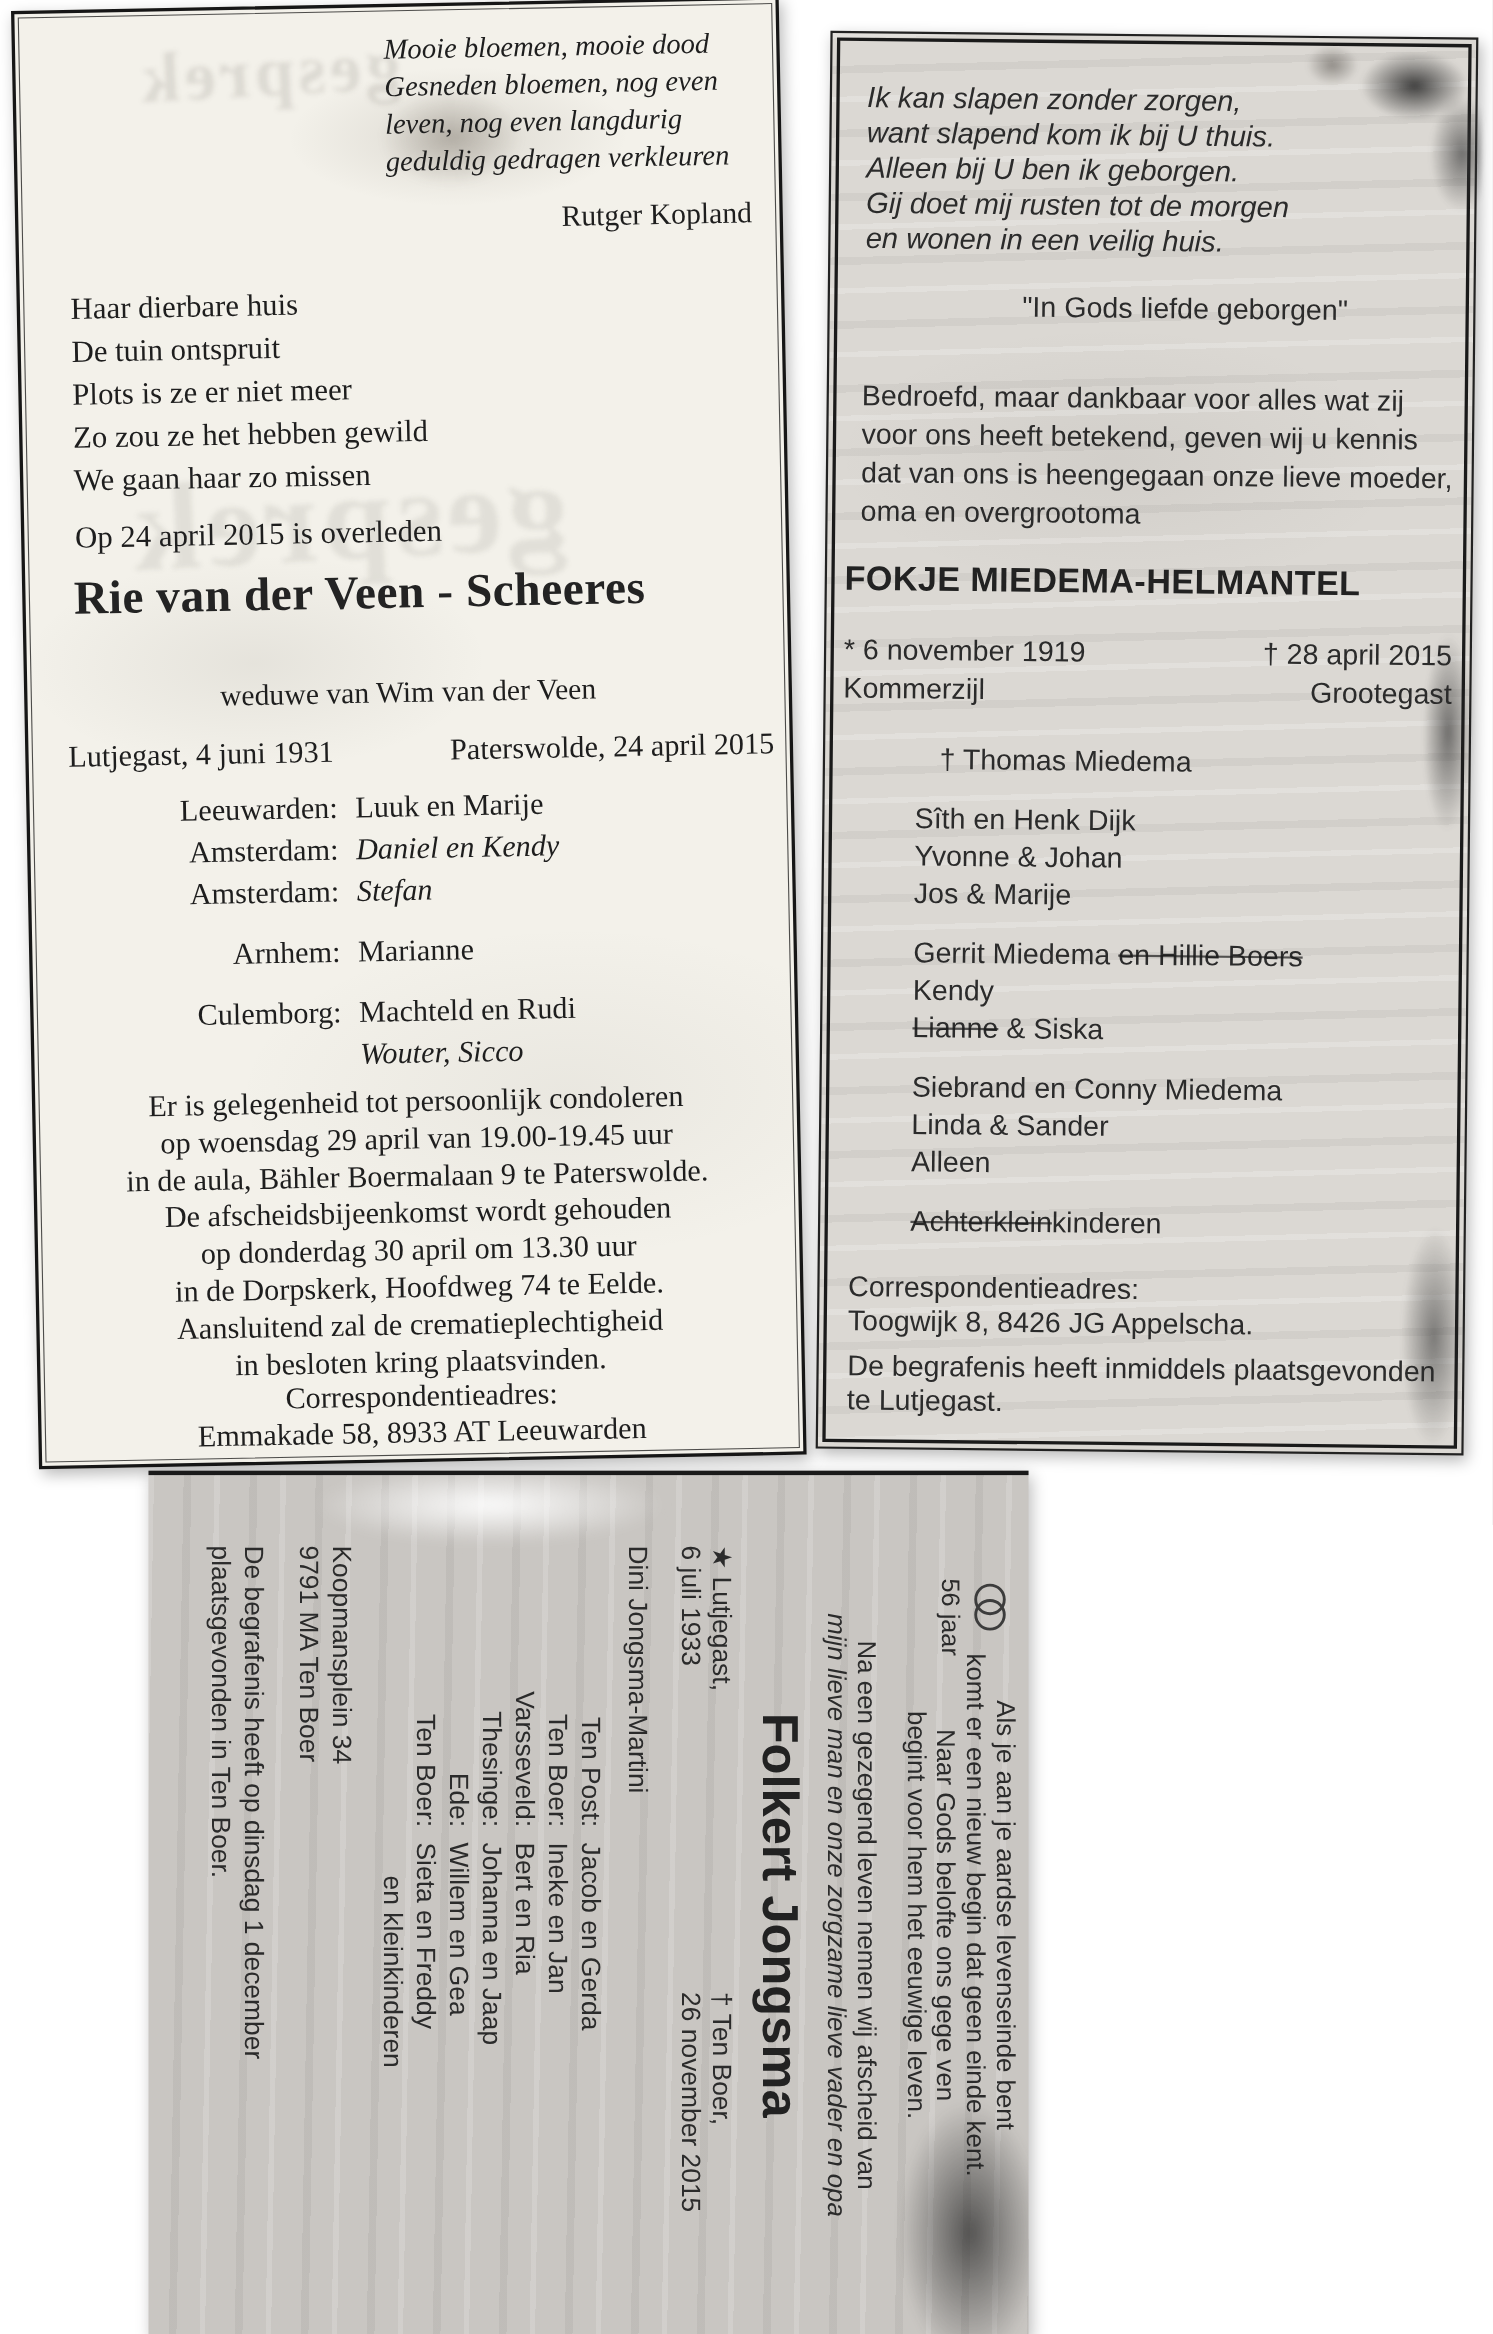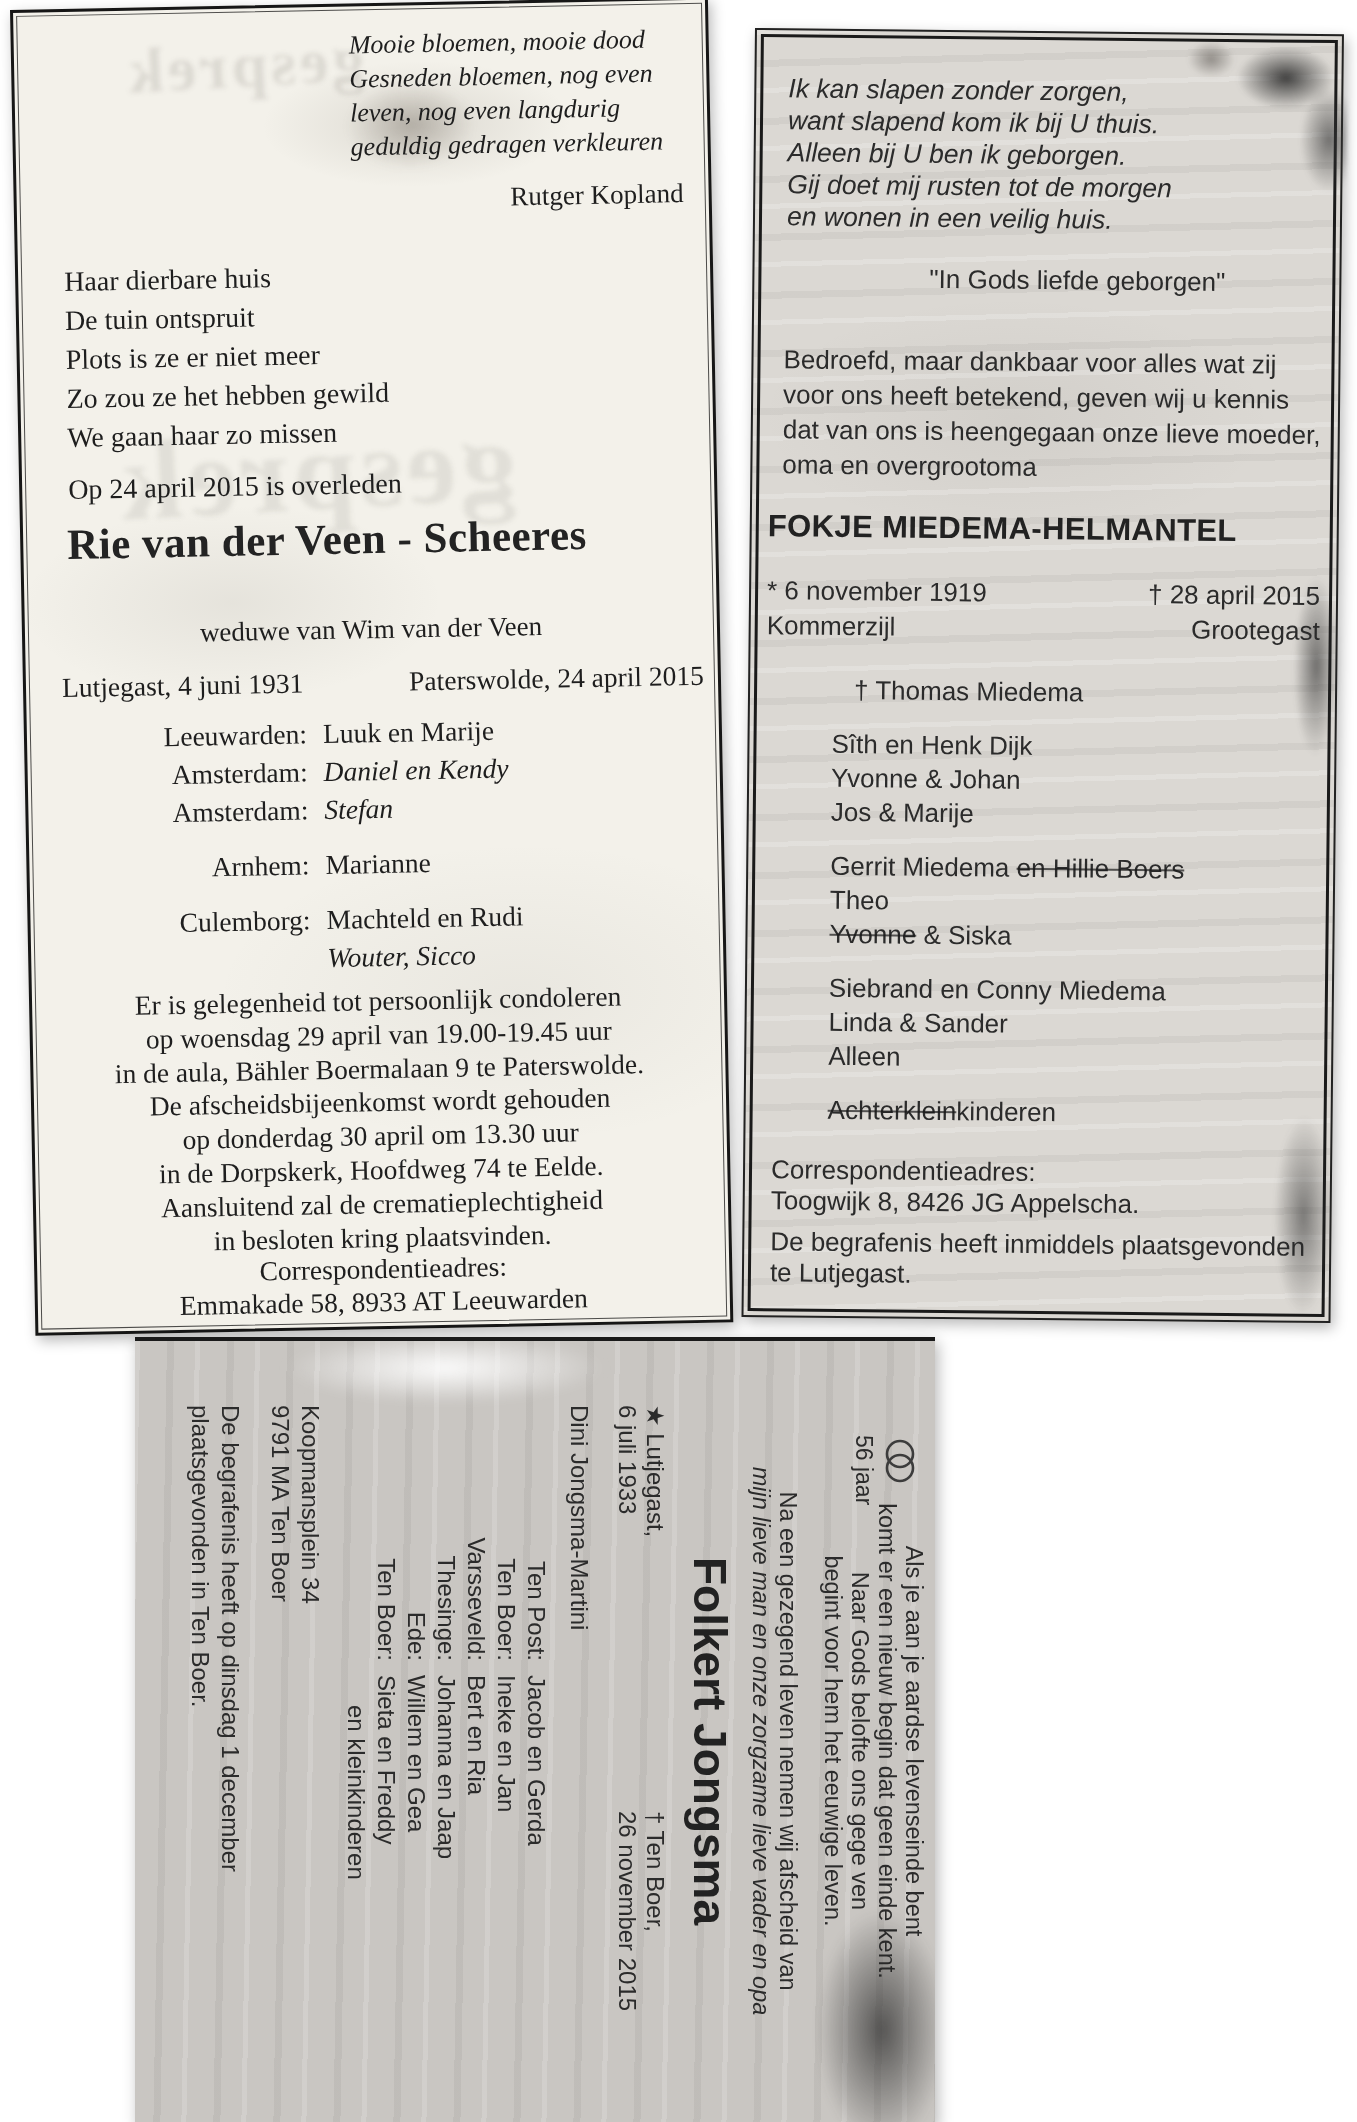--- a/index.html
+++ b/index.html
@@ -217,22 +217,22 @@
       <span>Kommerzijl</span>
       <span>Grootegast</span>
     </div>
 
     <div class="blk rfamily">
       <div class="fline indent"><span>† Thomas Miedema</span><span class="struck"></span><span></span></div>
       <div class="fline gap"><span>Sîth en Henk Dijk</span><span class="struck"></span><span></span></div>
       <div class="fline"><span>Yvonne &amp; Johan</span><span class="struck"></span><span></span></div>
       <div class="fline"><span>Jos &amp; Marije</span><span class="struck"></span><span></span></div>
       <div class="fline gap"><span>Gerrit Miedema </span><span class="struck">en Hillie Boers</span><span></span></div>
-      <div class="fline"><span>Theo</span><span class="struck"></span><span></span></div>
-      <div class="fline"><span></span><span class="struck">Yvonne</span><span> &amp; Siska</span></div>
+      <div class="fline"><span>Kendy</span><span class="struck"></span><span></span></div>
+      <div class="fline"><span></span><span class="struck">Lianne</span><span> &amp; Siska</span></div>
       <div class="fline gap"><span>Siebrand en Conny Miedema</span><span class="struck"></span><span></span></div>
       <div class="fline"><span>Linda &amp; Sander</span><span class="struck"></span><span></span></div>
       <div class="fline"><span>Alleen</span><span class="struck"></span><span></span></div>
       <div class="fline gap"><span></span><span class="struck">Achterklein</span><span>kinderen</span></div>
     </div>
 
     <div class="blk rcorr">
       <div>Correspondentieadres:</div>
       <div>Toogwijk 8, 8426 JG Appelscha.</div>
     </div>

